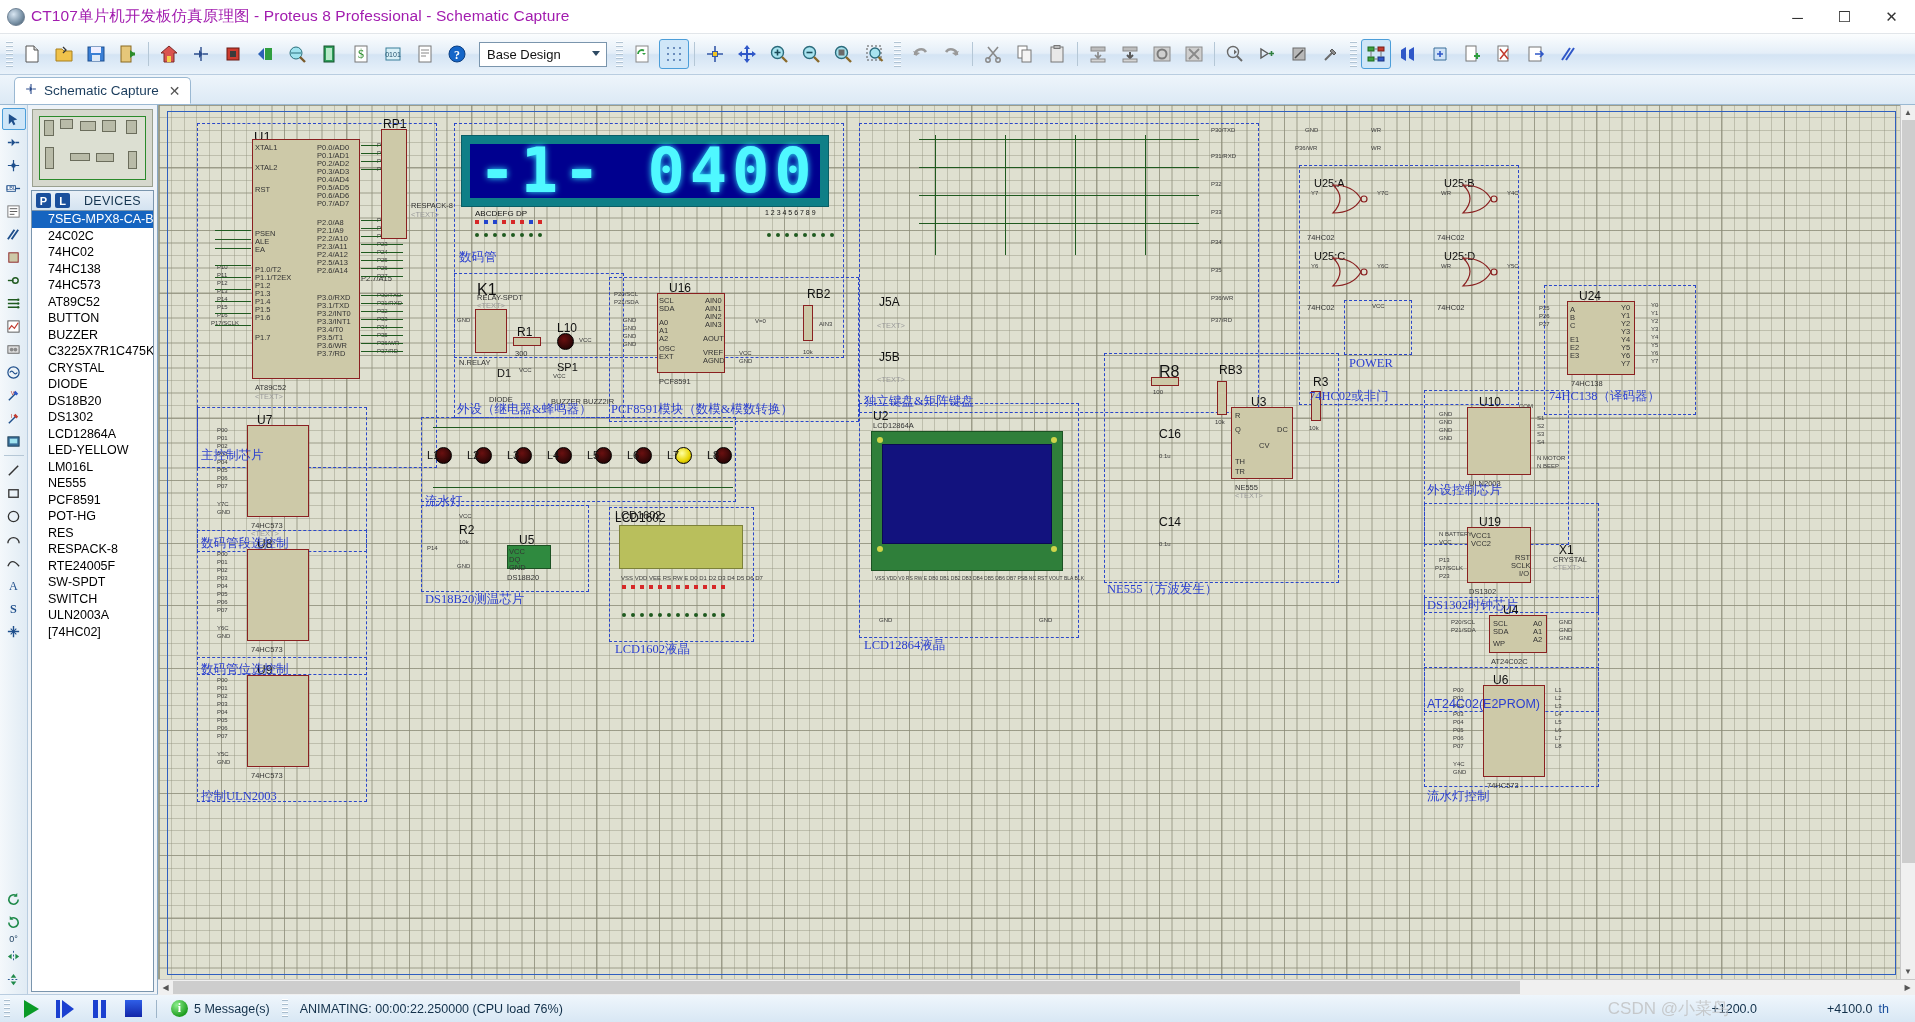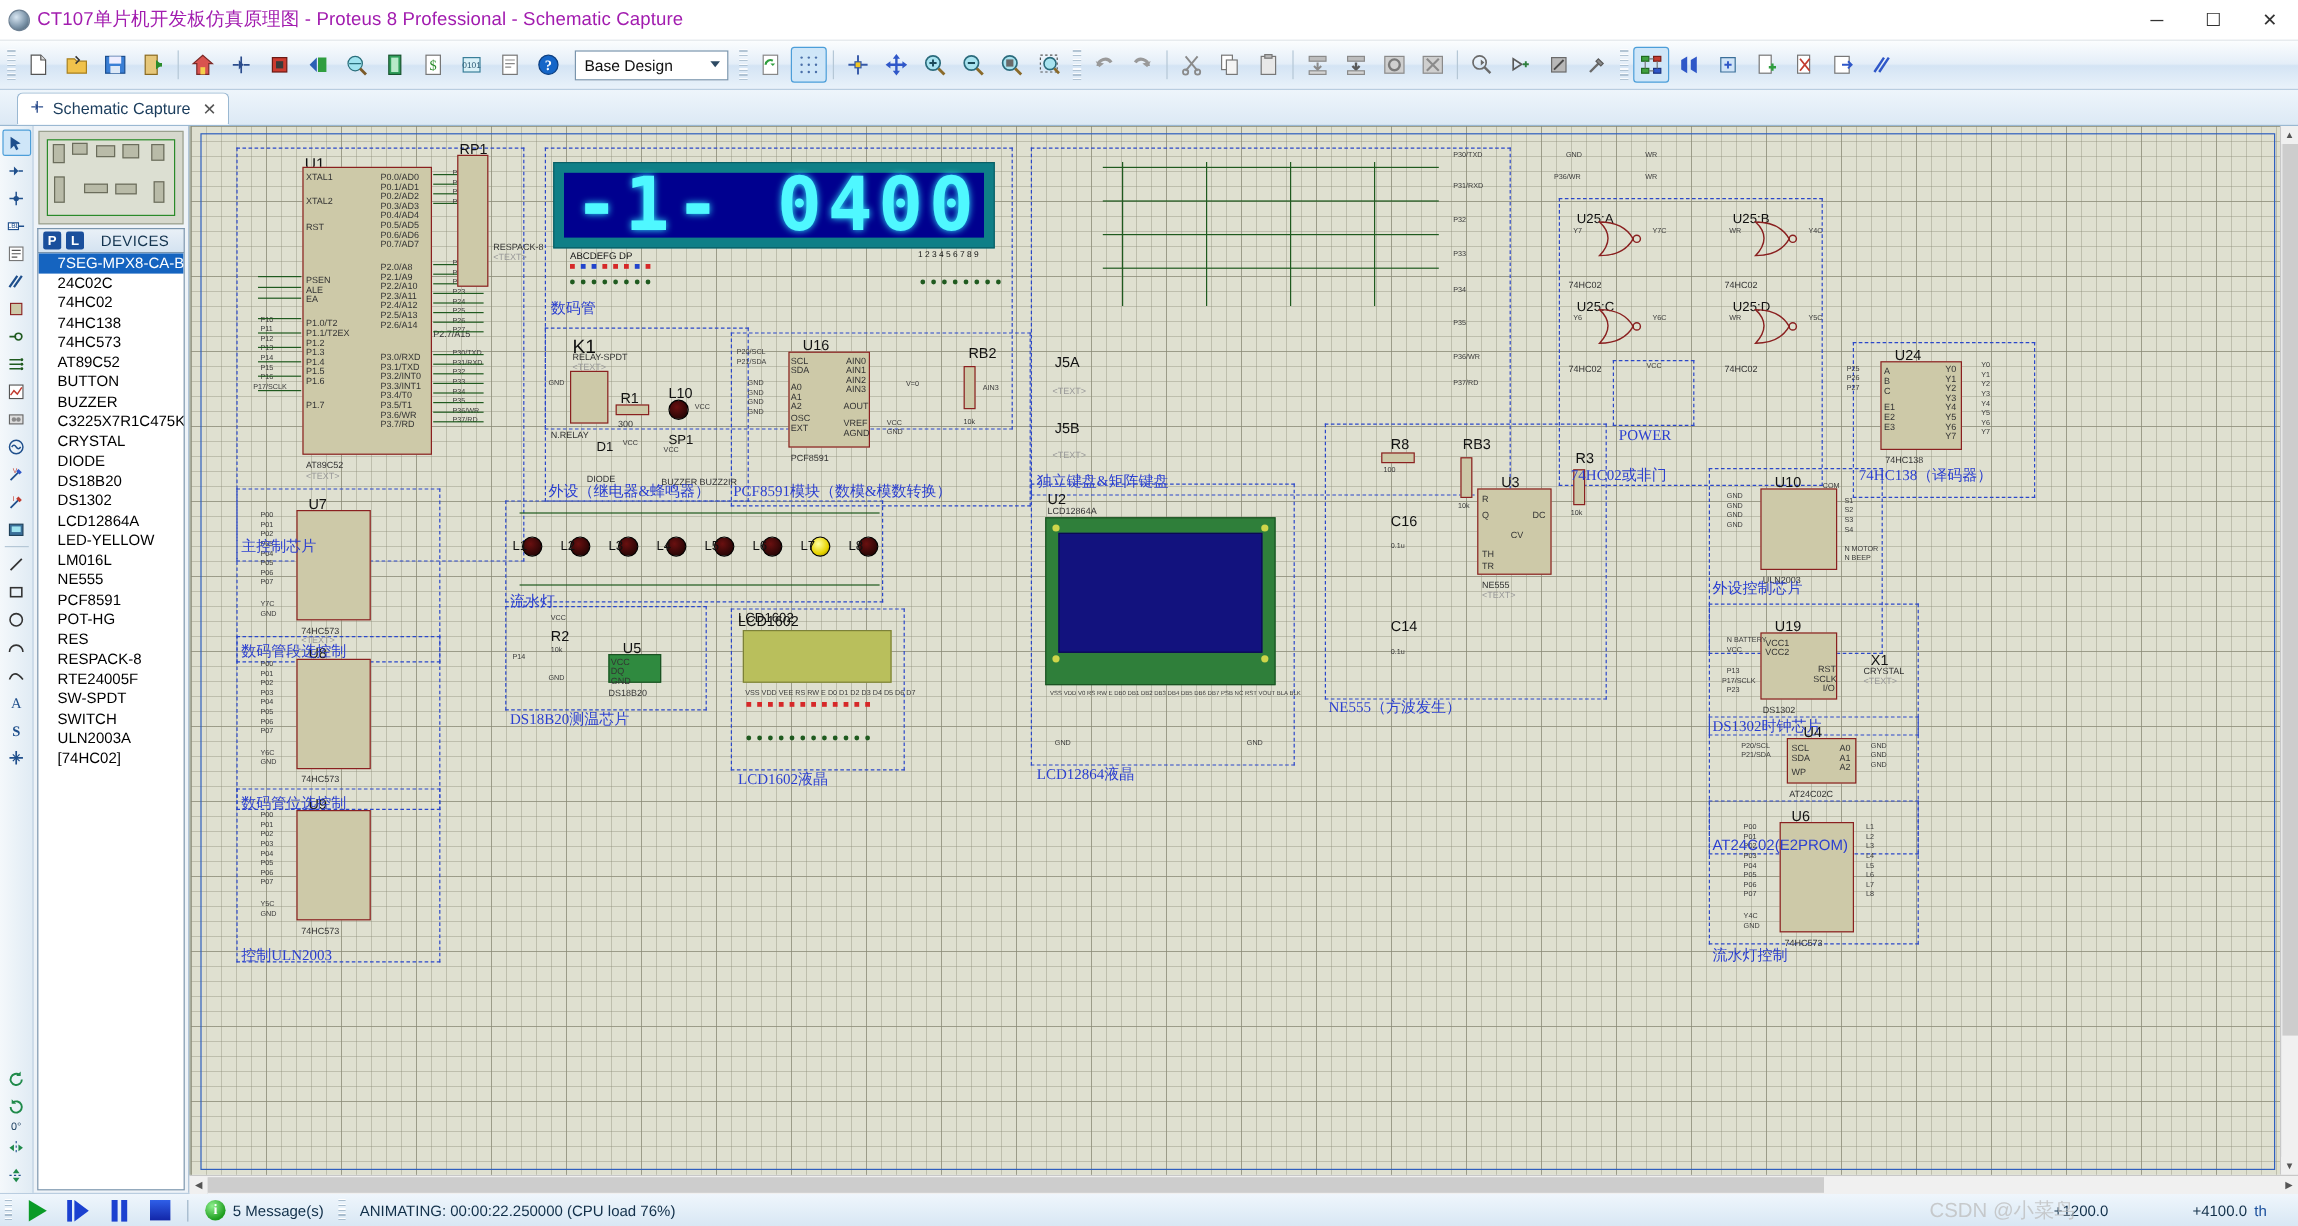--- a/index.html
+++ b/index.html
@@ -1256,21 +1256,21 @@
             <div class="screen"></div>
             <div class="scr" style="left:5px; top:5px;"></div>
             <div class="scr" style="right:5px; top:5px;"></div>
             <div class="scr" style="left:5px; bottom:18px;"></div>
             <div class="scr" style="right:5px; bottom:18px;"></div>
           </div>
           <div class="tinytxt" style="left:716px; top:470px; font-size:5px;">VSS VDD V0 RS RW E DB0 DB1 DB2 DB3 DB4 DB5 DB6 DB7 PSB NC RST VOUT BLA BLK</div>
           <div class="tinytxt" style="left:720px; top:512px;">GND</div>
           <div class="tinytxt" style="left:880px; top:512px;">GND</div>
 
-          <div class="iclabel" style="left:1000px; top:258px; font-size:12px;text-align:right;">R8</div>
+          <div class="iclabel" style="left:1000px; top:258px; font-size:16px;text-align:right;">R8</div>
           <div class="ic" style="left:992px; top:272px; width:28px; height:9px;"></div>
           <div class="tinytxt" style="left:994px; top:284px;">100</div>
           <div class="iclabel" style="left:1060px; top:258px; font-size:12px;">RB3</div>
           <div class="ic" style="left:1058px; top:276px; width:10px; height:34px;"></div>
           <div class="tinytxt" style="left:1056px; top:314px;">10k</div>
           <div class="iclabel" style="left:1092px; top:290px; font-size:12px;">U3</div>
           <div class="ic" style="left:1072px; top:302px; width:62px; height:72px;"></div>
           <div class="ictext" style="left:1076px; top:306px;">R</div>
           <div class="ictext" style="left:1076px; top:320px;">Q</div>
           <div class="ictext" style="left:1076px; top:336px;margin-left:24px;">CV</div>

